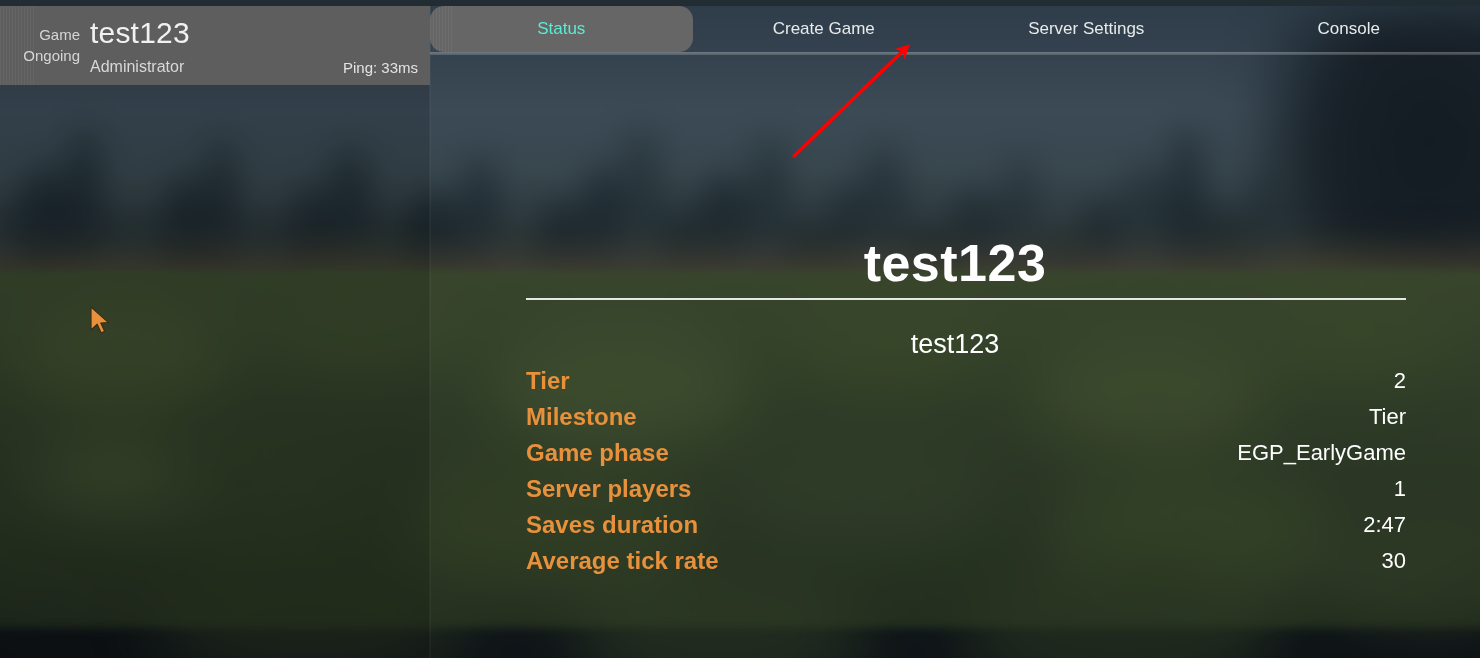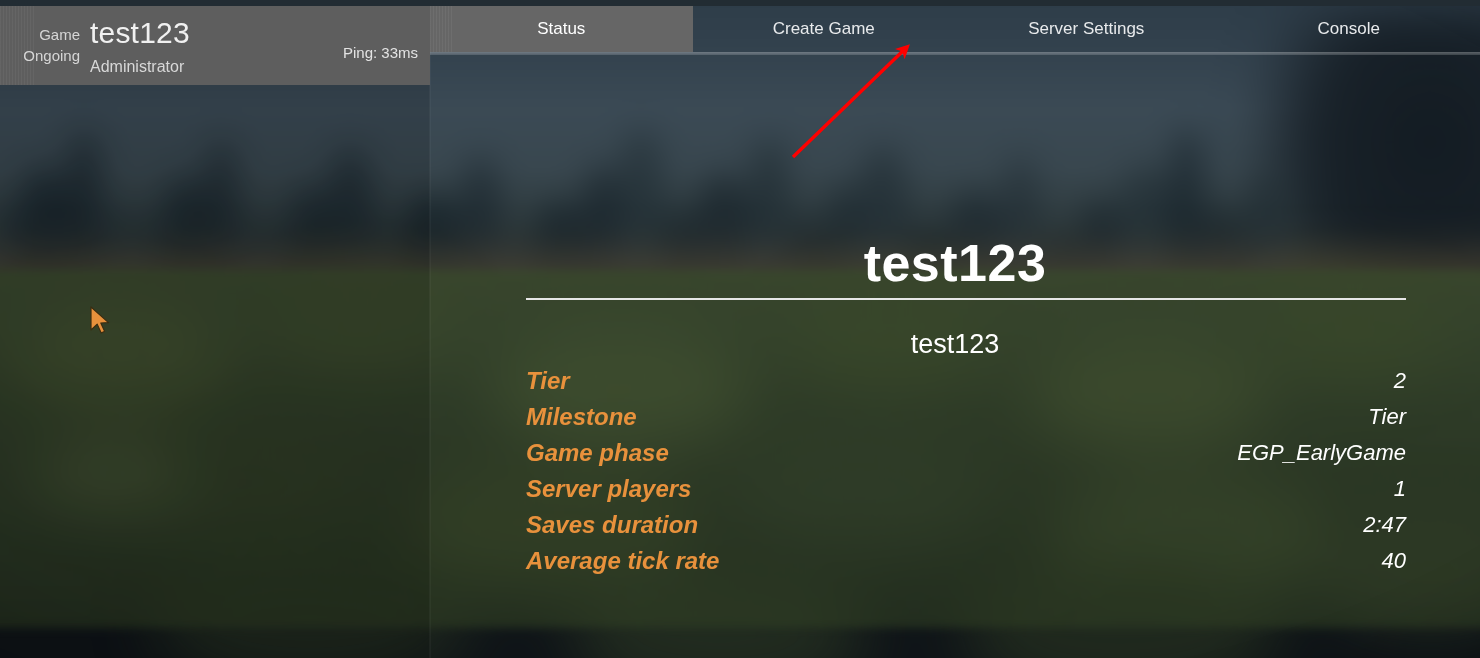--- a/index.html
+++ b/index.html
@@ -123,21 +123,21 @@
     font-size:30px; line-height:38px;
     font-weight:400;
     letter-spacing:.2px;
   }
   #server-role {
     position:absolute; left:90px; top:51px;
     color:#d8d8d8;
     font-size:16px; line-height:20px;
   }
   #ping {
-    position:absolute; right:12px; top:37px;
+    position:absolute; right:12px; top:52px;
     color:#e3e3e3;
     font-size:15px; line-height:20px;
   }
 
   
   #navbar {
     position:absolute; left:430px; top:6px; width:1050px; height:46px;
     z-index:10;
     display:flex;
   }
@@ -146,21 +146,22 @@
     display:flex; align-items:center; justify-content:center;
     color:#e8eaec;
     font-size:17px;
     height:46px;
     cursor:pointer;
     user-select:none;
     position:relative;
   }
   .tab.active {
     background:#666666;
-    color:#ffffff;
+    color:#5eead4;
+    border-radius:14px;
   }
   .tab.active .tab-hatch {
     position:absolute; left:0; top:0; width:24px; height:100%;
     background:repeating-linear-gradient(90deg,
       rgba(255,255,255,0.05) 0px, rgba(255,255,255,0.05) 1px,
       rgba(0,0,0,0) 1px, rgba(0,0,0,0) 3px);
   }
   #nav-underline {
     position:absolute; left:430px; top:52px; width:1050px; height:3px;
     background:linear-gradient(180deg, rgba(255,255,255,0.30), rgba(255,255,255,0.16));
@@ -190,21 +191,21 @@
     color:#ffffff;
     font-size:27px; line-height:34px;
   }
 
   #stats {
     position:absolute; left:96px; top:308px; width:880px;
   }
   .stat-row {
     position:relative;
     height:36px;
-    display:flex; align-items:center; justify-content:space-between;font-style:italic;
+    display:flex; align-items:center; justify-content:space-between;
   }
   .stat-label {
     color:#e8913c;
     font-size:24px;
     font-weight:700;
     line-height:30px;
     white-space:nowrap;
   }
   .stat-value {
     color:#ffffff;
@@ -346,21 +347,21 @@
         <div class="stat-row">
           <span class="stat-label">Server players</span>
           <span class="stat-value">1</span>
         </div>
         <div class="stat-row">
           <span class="stat-label">Saves duration</span>
           <span class="stat-value">2:47</span>
         </div>
         <div class="stat-row">
           <span class="stat-label">Average tick rate</span>
-          <span class="stat-value">40</span>
+          <span class="stat-value">30</span>
         </div>
       </div>
   </div>
 
   <div id="cursor">
     <svg width="22" height="30" viewBox="0 0 22 30">
       <path d="M1,1 L1,24 L7.2,18.2 L11.2,27 L14.6,25.3 L10.8,17 L18.5,16.6 Z" fill="#e8913c" stroke="#3a2d12" stroke-width="1.2" stroke-linejoin="round"></path>
     </svg>
   </div>
 

